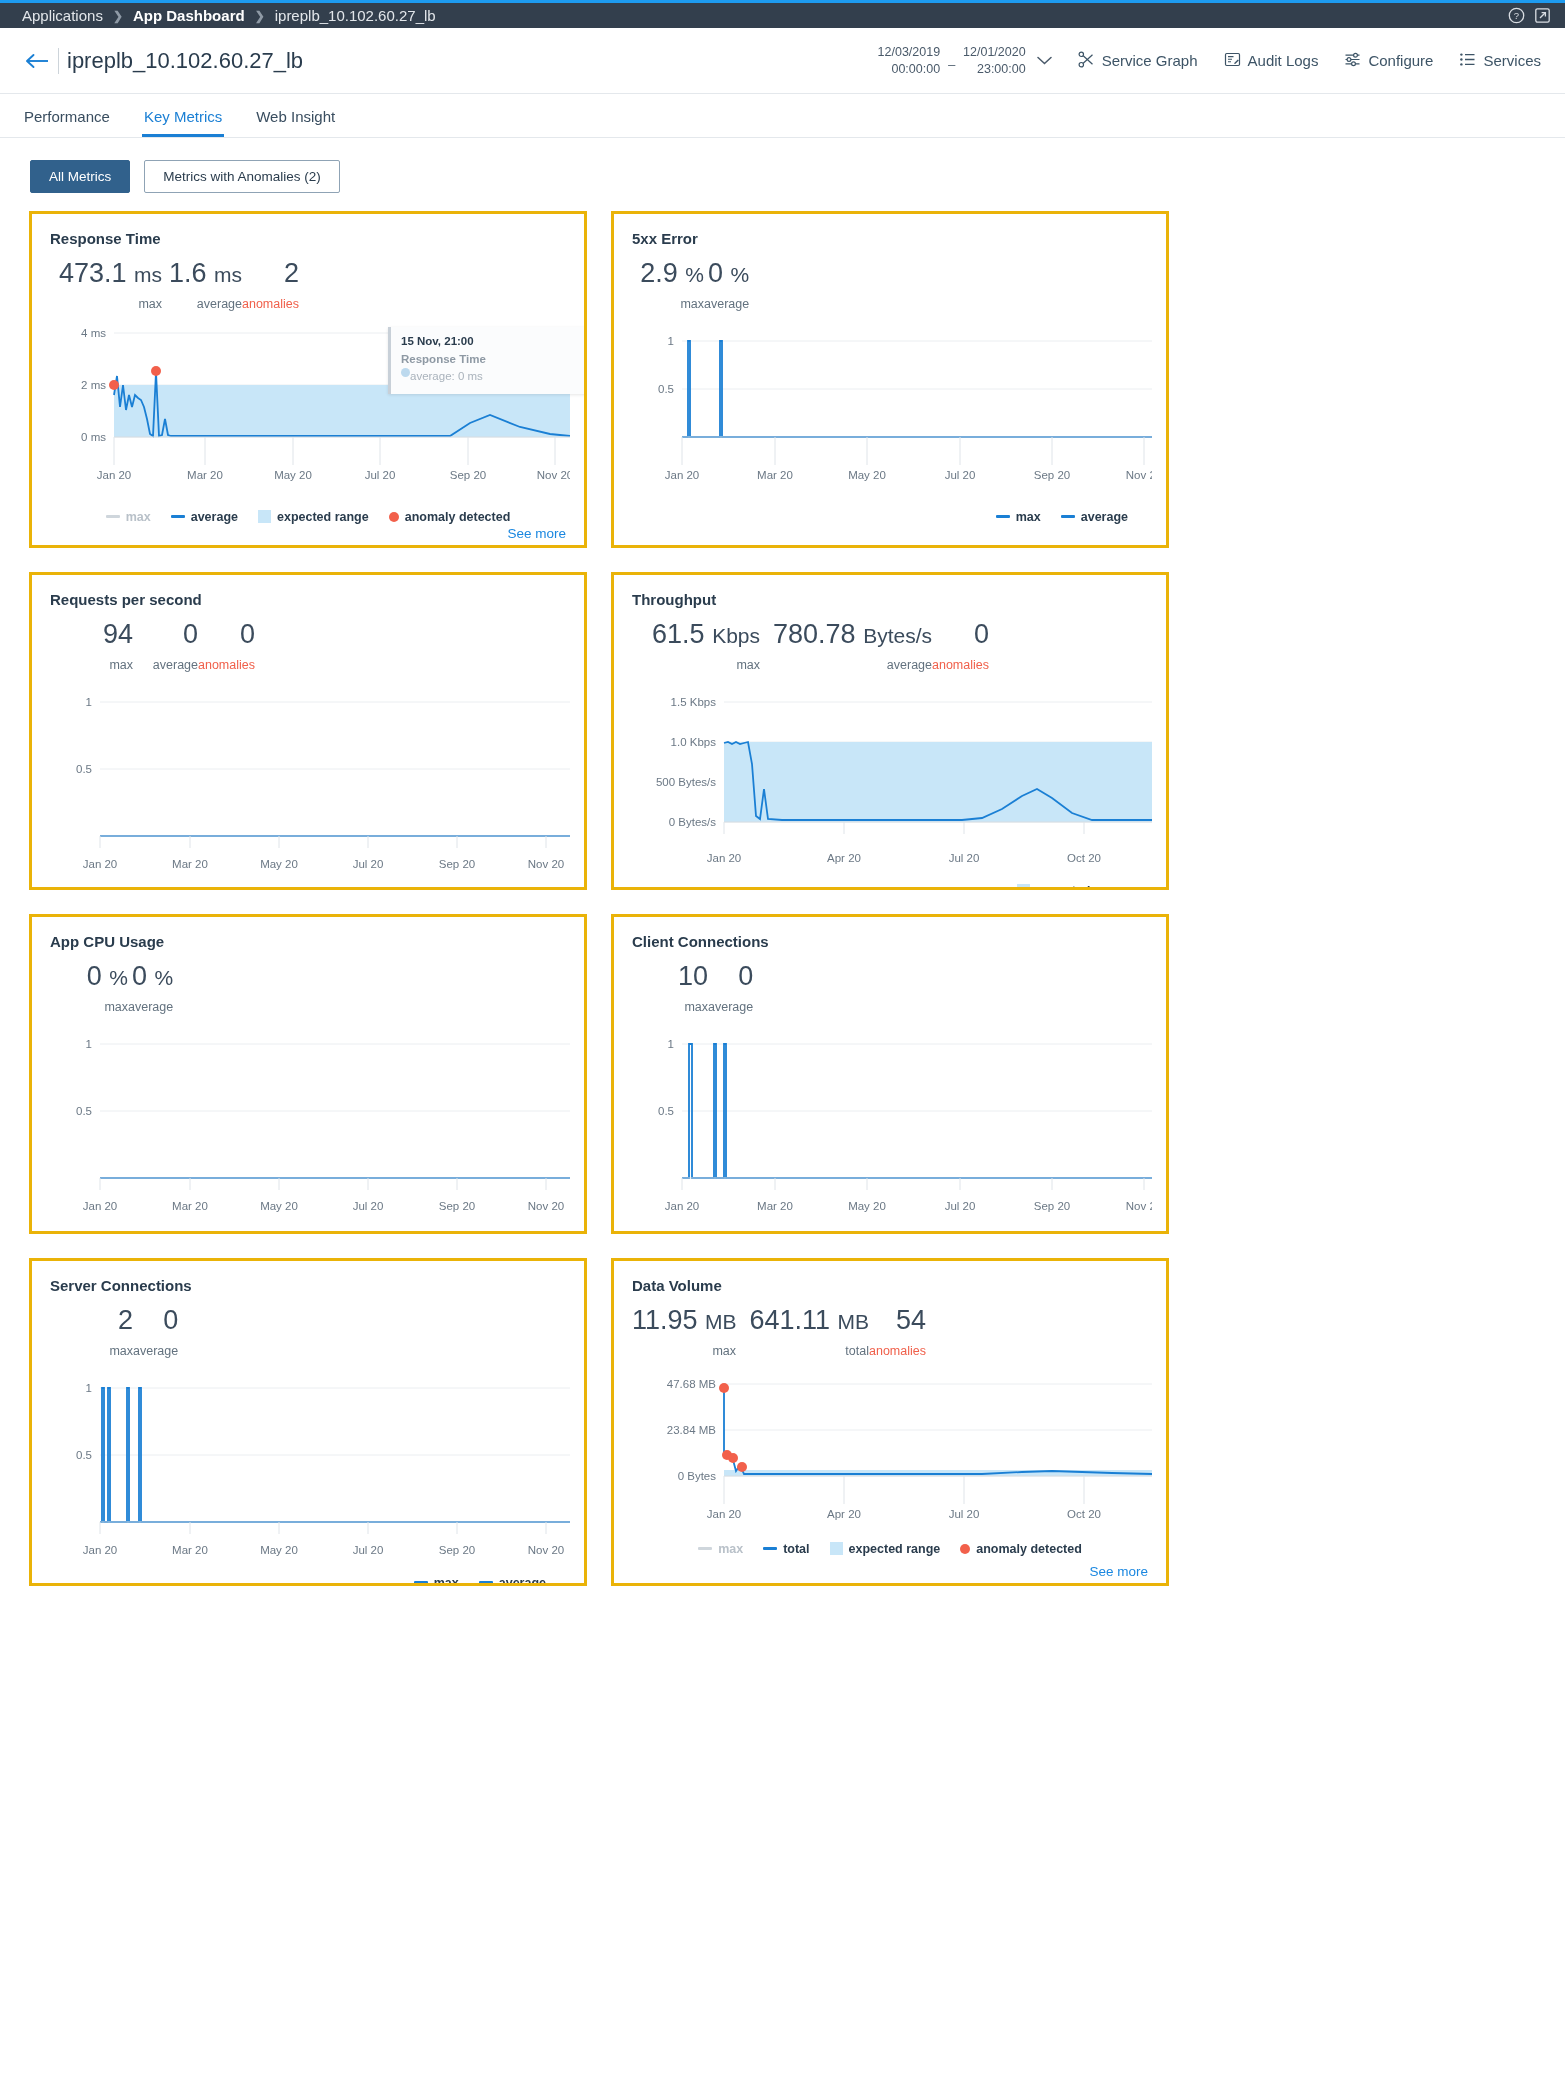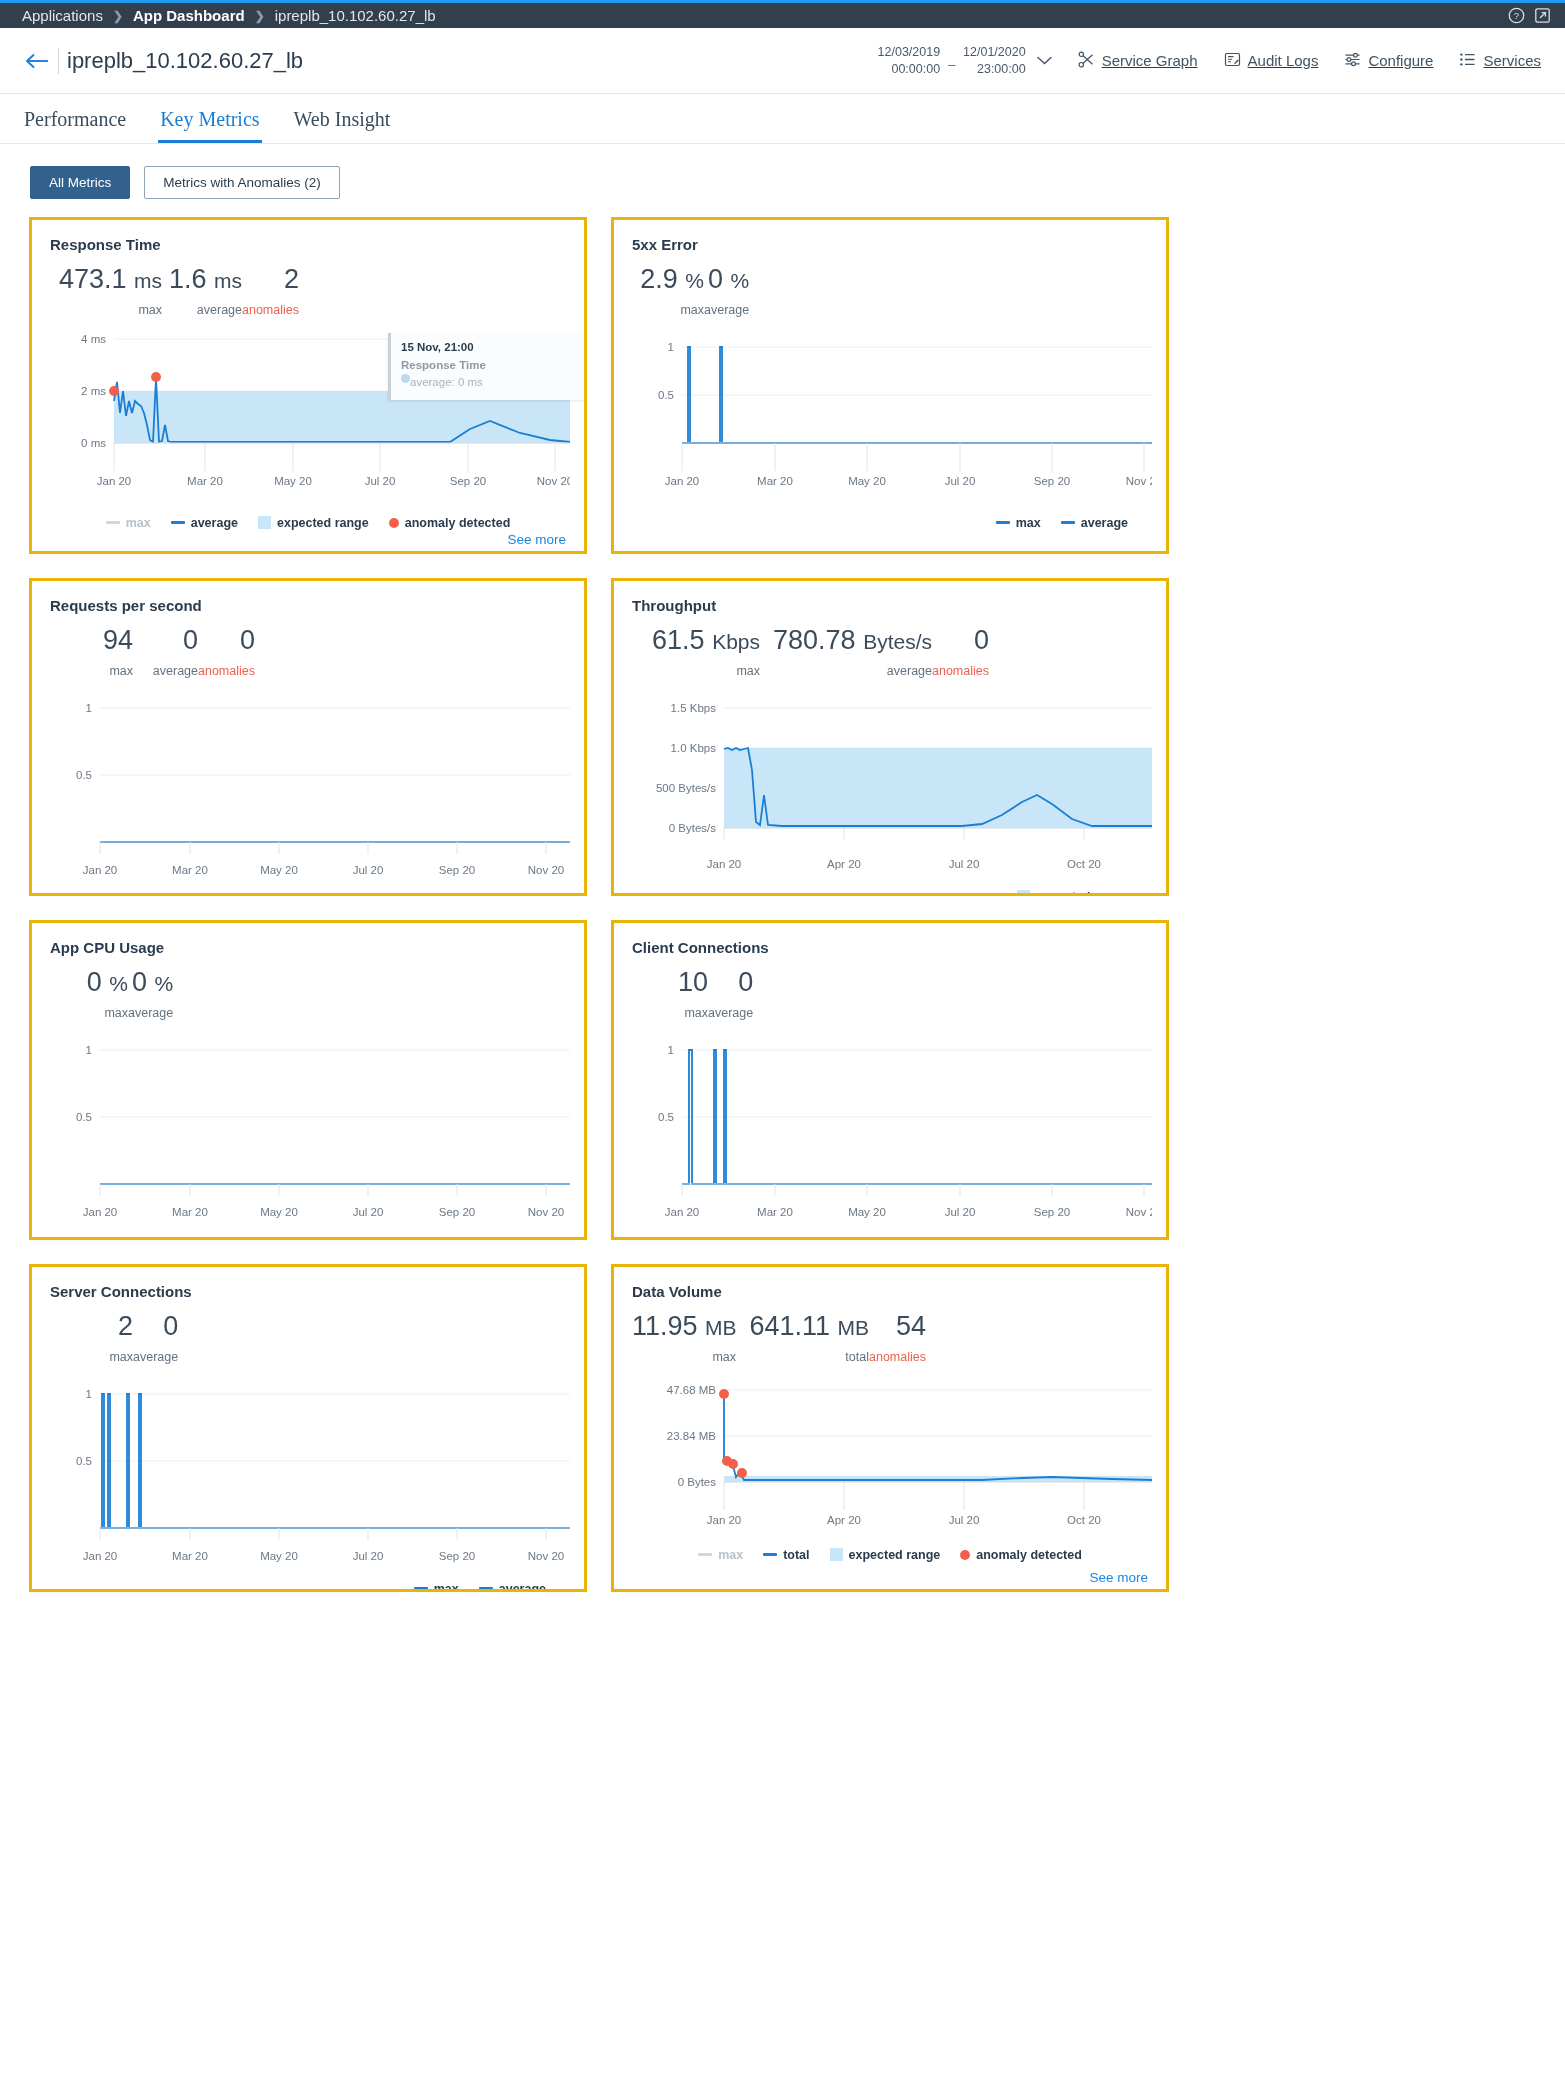--- a/index.html
+++ b/index.html
@@ -49,38 +49,37 @@
   .head-spacer { flex: 1 1 auto; }
 
   .daterange {
     display: flex; align-items: center; gap: 8px;
     font-size: 12.5px; color: #4a5a6a; margin-right: 26px;
   }
   .dr-col { display: flex; flex-direction: column; align-items: flex-end; line-height: 1.35; }
   .dr-dash { color: #4a5a6a; align-self: center; padding-bottom: 4px;}
   .dr-caret { color: #4a5a6a; font-size: 13px; margin-left: 3px; }
 
-  .head-actions { display: flex; align-items: center; gap: 26px; text-decoration: underline; }
+  .head-actions { display: flex; align-items: center; gap: 26px; }
   .head-action {
     display: flex; align-items: center; gap: 7px;
     font-size: 15px; color: #3d5466; white-space: nowrap;
   }
   .head-action svg { flex: 0 0 auto; }
 
   
   .tabs {
     display: flex; align-items: flex-end; gap: 30px;
     padding: 14px 0 0 22px;
     border-bottom: 1px solid #e4e8ec;
     background: #fff;
   }
   .tab {
-    font-size: 20px; color: #394d5f; padding: 0 2px 9px 2px;
+    font-size: 15px; color: #394d5f; padding: 0 2px 9px 2px;
     border-bottom: 3px solid transparent;
-    font-family: Liberation Serif, serif;
   }
   .tab.active { color: #1a7fd4; border-bottom-color: #1a7fd4; }
 
   
   .filterbar { display: flex; gap: 14px; padding: 22px 0 18px 30px; }
   .btn {
     font-size: 13.5px; border-radius: 2px; padding: 8px 18px;
     border: 1px solid #31618c; cursor: pointer; white-space: nowrap;
   }
   .btn.primary { background: #31618c; color: #ffffff; }

